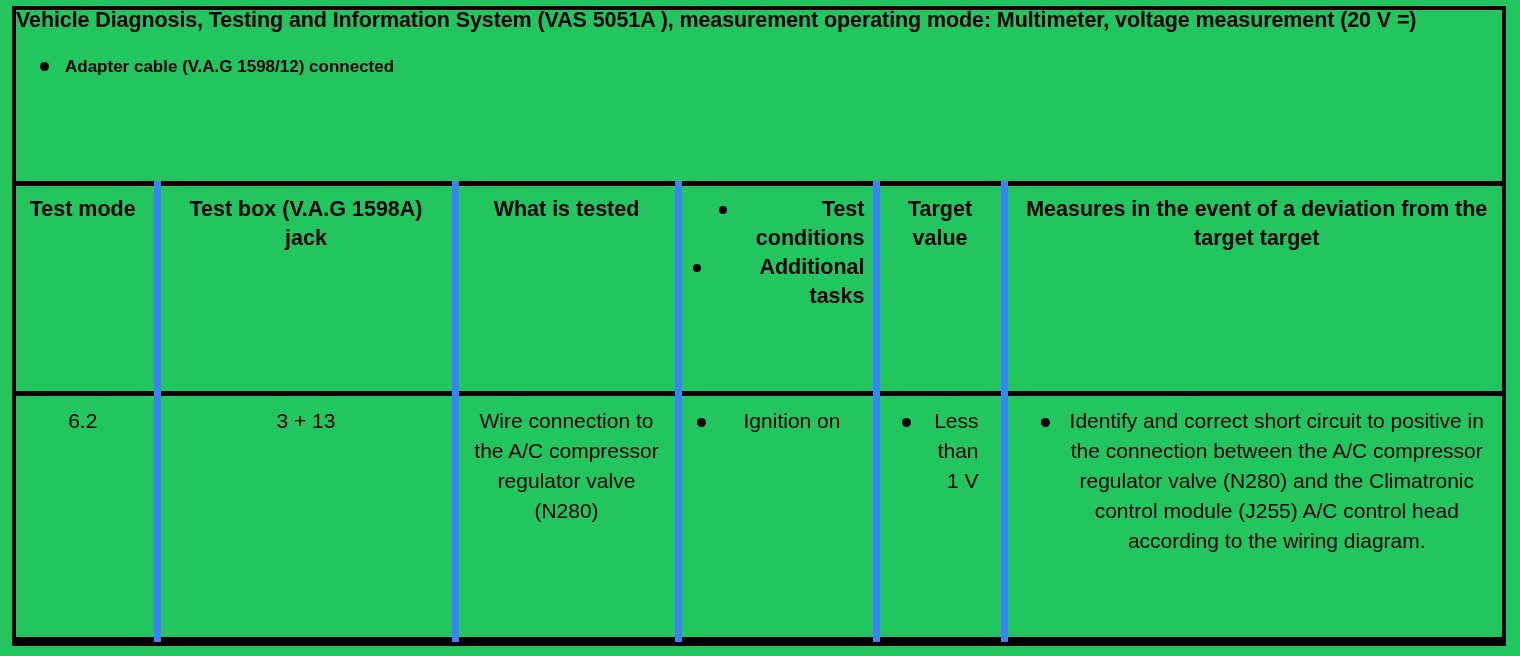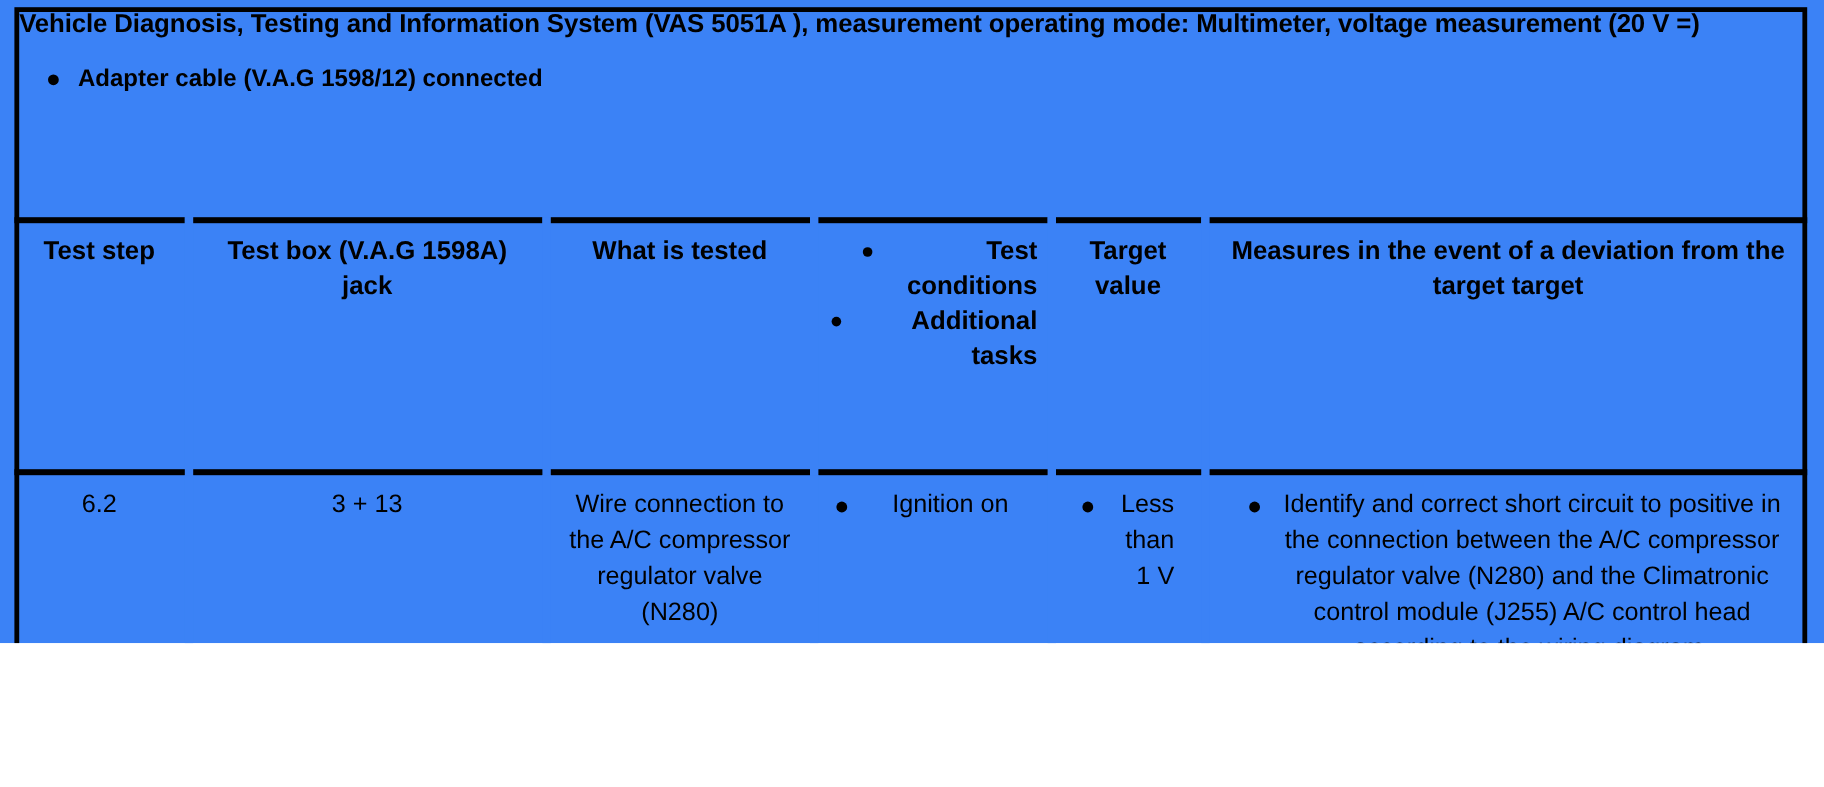--- a/index.html
+++ b/index.html
@@ -8,22 +8,22 @@
     padding: 0;
     background: #ffffff;
   }
   body {
     font-family: "Liberation Sans", sans-serif;
     color: #000000;
   }
   .page {
     position: relative;
     width: 1520px;
-    height: 536px;
-    background: #3b82f6;
+    height: 656px;
+    background: #22c55e;
     box-sizing: border-box;
     overflow: hidden;
   }
   
   .frame {
     position: absolute;
     left: 12px;
     top: 6px;
     width: 1494px;
     height: 640px;
@@ -43,21 +43,21 @@
     line-height: 29px;
     letter-spacing: -0.1px;
     white-space: pre-wrap;
   }
   .intro-bullets {
     margin-top: 18px;
   }
   .intro-bullet {
     position: relative;
     padding-left: 49px;
-    font-size: 20px;
+    font-size: 17px;
     font-weight: bold;
     line-height: 27px;
   }
   .intro-bullet .bullet-dot {
     position: absolute;
     left: 24px;
     top: 9px;
     width: 9px;
     height: 9px;
     background: #000000;
@@ -188,21 +188,21 @@
     <colgroup>
       <col class="c0">
         <col class="c1">
         <col class="c2">
       <col class="c3">
         <col class="c4">
         <col class="c5">
     </colgroup>
     <thead>
       <tr>
-        <th class="cell-center">Test step</th>
+        <th class="cell-center">Test mode</th>
         <th class="cell-center">Test box (V.A.G 1598A) jack</th>
         <th class="cell-center">What is tested</th>
         <th>
           <div class="hdr-bullet-list">
             <div class="hdr-bullet b-test">
               <span class="bullet-dot"></span>
               <span>Test conditions</span>
             </div>
             <div class="hdr-bullet b-add">
               <span class="bullet-dot"></span>

